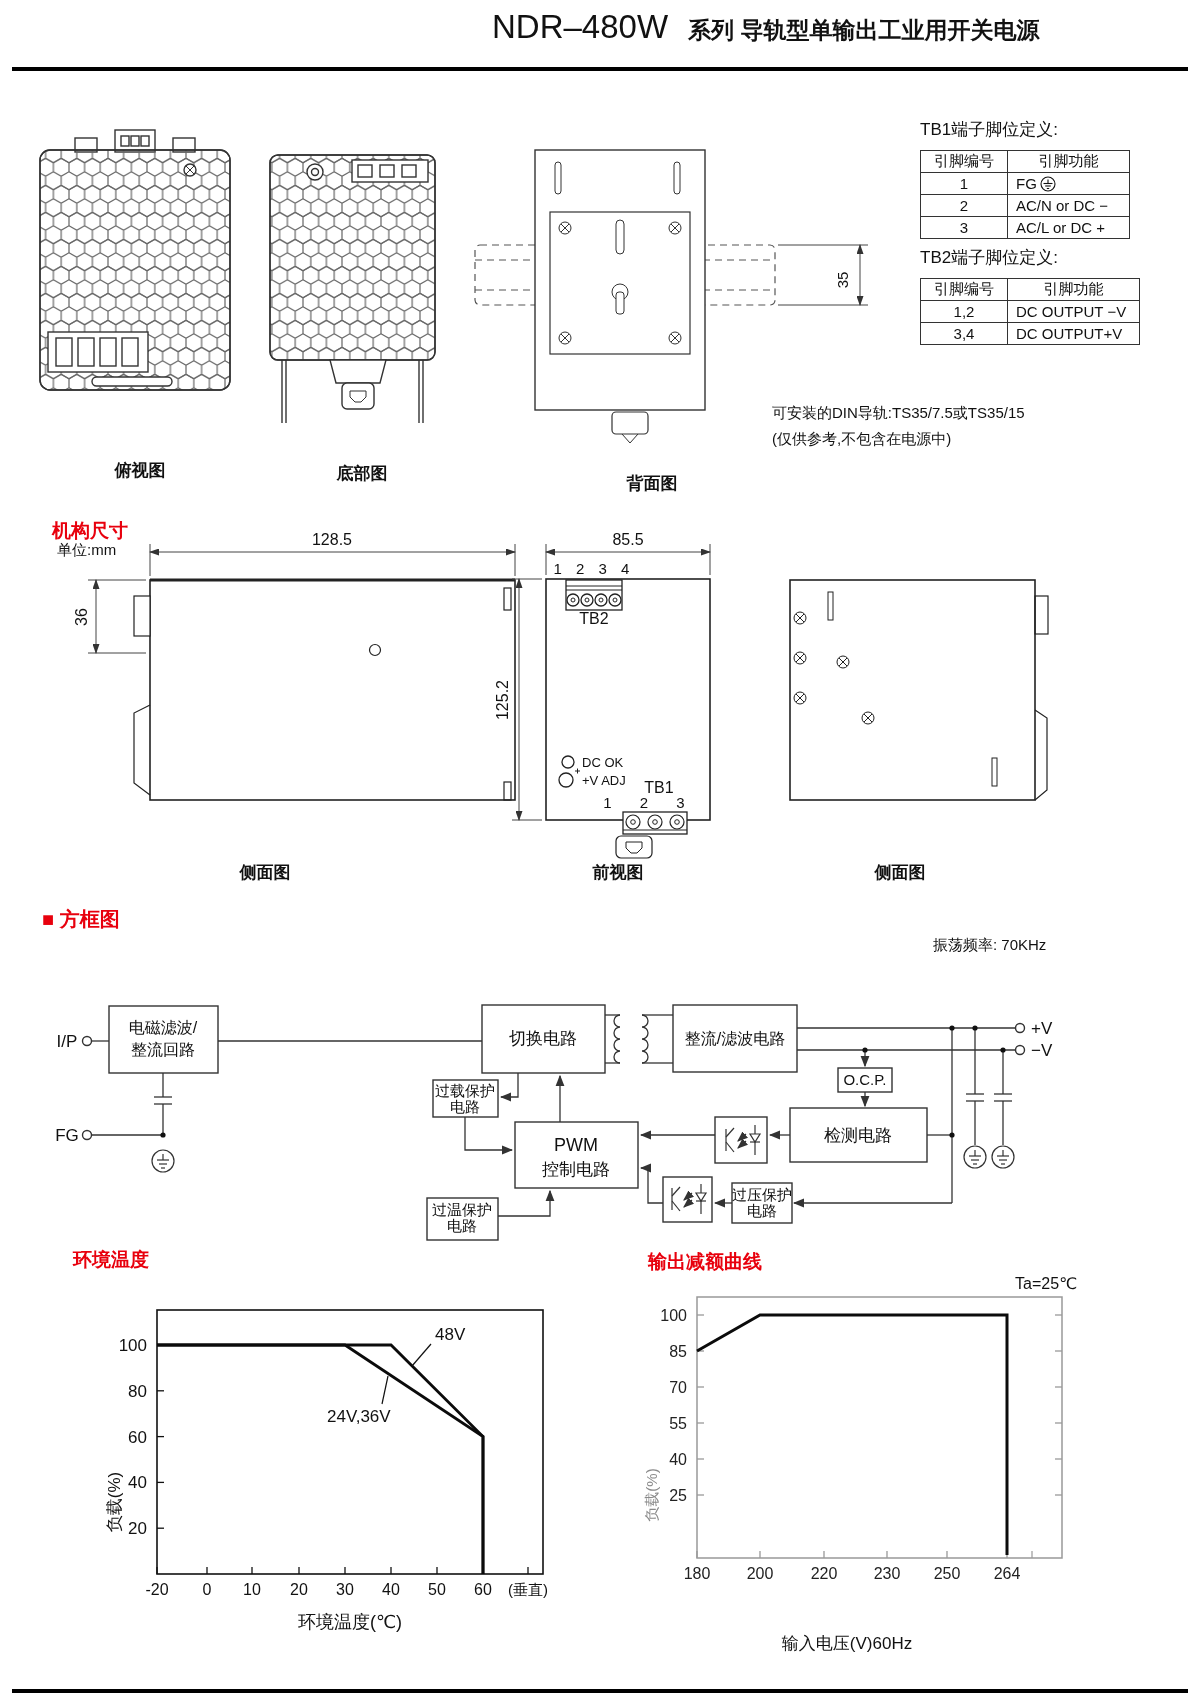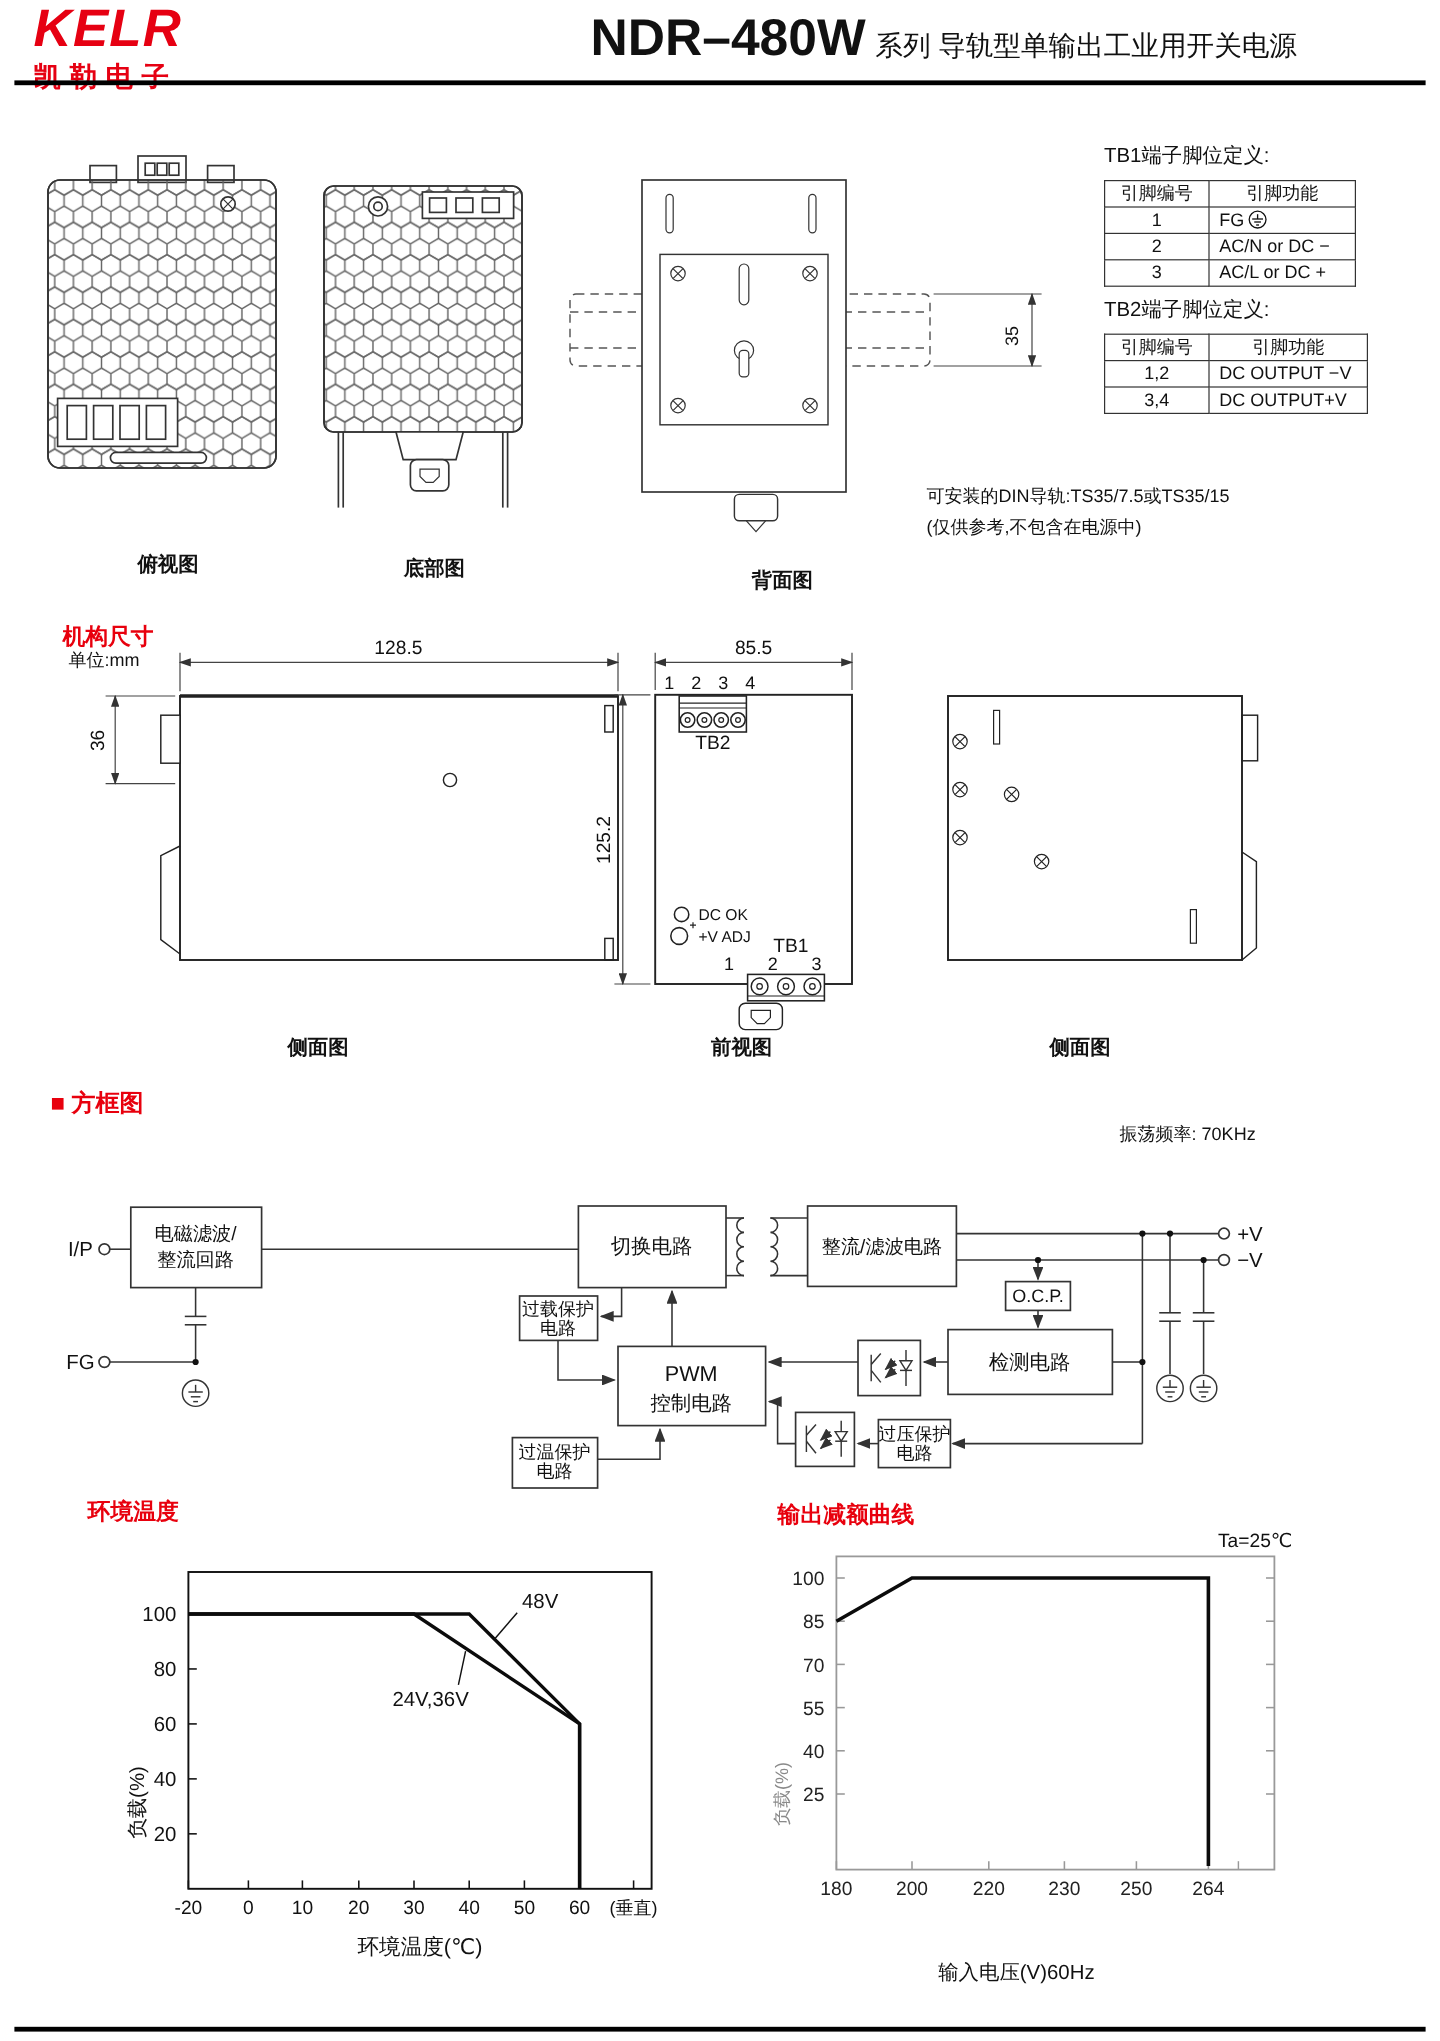--- a/index.html
+++ b/index.html
@@ -4,43 +4,39 @@
 <style>
   *{margin:0;padding:0;box-sizing:border-box}
   html,body{background:#fff}
   body{font-family:"Liberation Sans","DejaVu Sans",sans-serif;color:#111}
   #page{position:relative;width:1200px;height:1701px;background:#fff;overflow:hidden}
   .abs{position:absolute}
   .rule{background:#000}
   .logo-main{font-size:44px;font-style:italic;font-weight:900;color:#e60012;letter-spacing:1px;line-height:1}
   .logo-sub{font-size:23px;font-weight:bold;color:#e60012;letter-spacing:7px;margin-top:3px}
   .title{white-space:nowrap}
-  .title .model{font-size:43px;font-weight:700;letter-spacing:0}
-  .title .suffix{font-size:23px;font-weight:normal;margin-left:8px}
+  .title .model{font-size:33px;font-weight:400;letter-spacing:0}
+  .title .suffix{font-size:23px;font-weight:bold;margin-left:20px}
   .red-head{color:#e8000d;font-weight:bold;font-size:19px;white-space:nowrap}
   .note{font-size:15px;color:#111;white-space:nowrap}
   .note.small{font-size:15px}
   .tbdef{width:210px}
   .tbtitle{font-size:17px;color:#111;margin-bottom:9px;white-space:nowrap}
   .tbdef table{border-collapse:collapse}
   .tbdef th,.tbdef td{border:1.5px solid #333;height:22px;font-size:15px;font-weight:normal;padding:0 13px;text-align:center;white-space:nowrap}
   .tbdef td.func{text-align:left;padding-left:8px}
   .gicon{vertical-align:-3px;margin-left:3px}
   svg{overflow:visible}
   svg text{font-family:"Liberation Sans","DejaVu Sans",sans-serif}
 </style>
 </head>
 <body>
 
 <div id="page">
 
-  <div class="abs" style="left:28px;top:2px">
-    <div class="logo-main">KELR</div>
-    <div class="logo-sub">凯勒电子</div>
-  </div>
   <div class="abs title" style="left:492px;top:8px">
     <span class="model">NDR–480W</span><span class="suffix">系列 导轨型单输出工业用开关电源</span>
   </div>
   <div class="abs rule" style="left:12px;top:67px;width:1176px;height:4px"></div>
 
   <svg class="abs" style="left:30px;top:120px" width="840" height="390">
     <defs>
       <pattern id="hexpat" width="10.4" height="18" patternUnits="userSpaceOnUse" patternTransform="scale(1.5)">
         <g fill="none" stroke="#666" stroke-width="0.8">
           <path d="M5.2,-1.5 L10.4,1.5 L10.4,7.5 L5.2,10.5 L0,7.5 L0,1.5 Z"></path>

